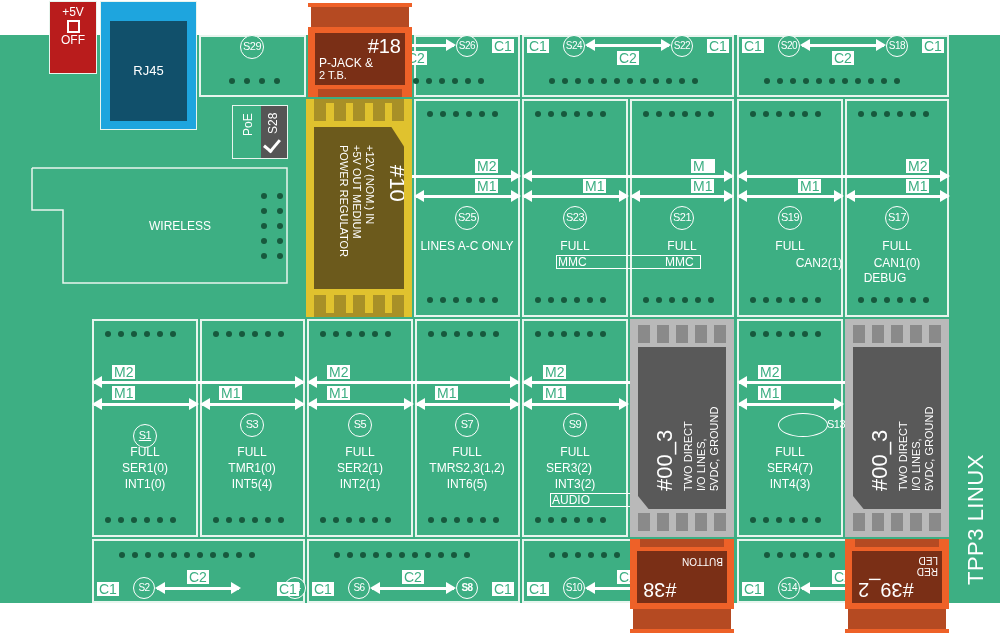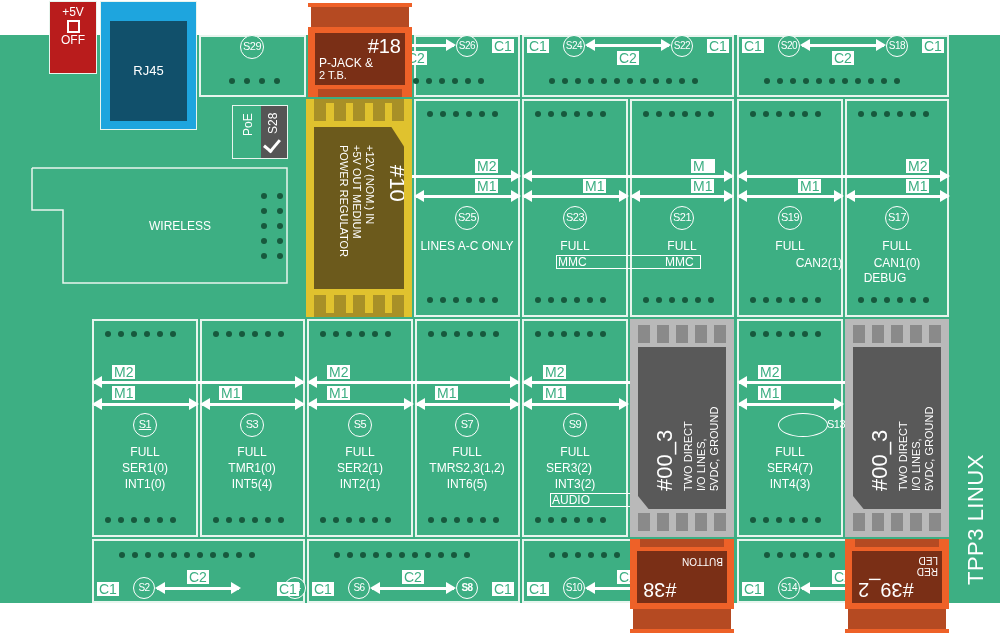--- a/index.html
+++ b/index.html
@@ -207,21 +207,21 @@
 <div class="arrow l" style="left:524px;top:381px;width:108px;"></div>
 <div class="tag" style="left:543px;top:365px;">M2</div>
 <div class="arrow l r" style="left:524px;top:403px;width:103px;"></div>
 <div class="tag" style="left:543px;top:386px;">M1</div>
 
 <div class="arrow l" style="left:739px;top:381px;width:108px;"></div>
 <div class="tag" style="left:758px;top:365px;">M2</div>
 <div class="arrow l r" style="left:739px;top:403px;width:103px;"></div>
 <div class="tag" style="left:758px;top:386px;">M1</div>
 
-<div class="circ" style="left:133px;top:413px;text-decoration:underline;">S1</div>
+<div class="circ" style="left:133px;top:424px;text-decoration:underline;">S1</div>
 <div class="lbl" style="left:95px;top:445px;width:100px;">FULL</div>
 <div class="lbl" style="left:95px;top:461px;width:100px;">SER1(0)</div>
 <div class="lbl" style="left:95px;top:477px;width:100px;">INT1(0)</div>
 
 <div class="circ" style="left:240px;top:413px;">S3</div>
 <div class="lbl" style="left:202px;top:445px;width:100px;">FULL</div>
 <div class="lbl" style="left:202px;top:461px;width:100px;">TMR1(0)</div>
 <div class="lbl" style="left:202px;top:477px;width:100px;">INT5(4)</div>
 
 <div class="circ" style="left:348px;top:413px;">S5</div>

